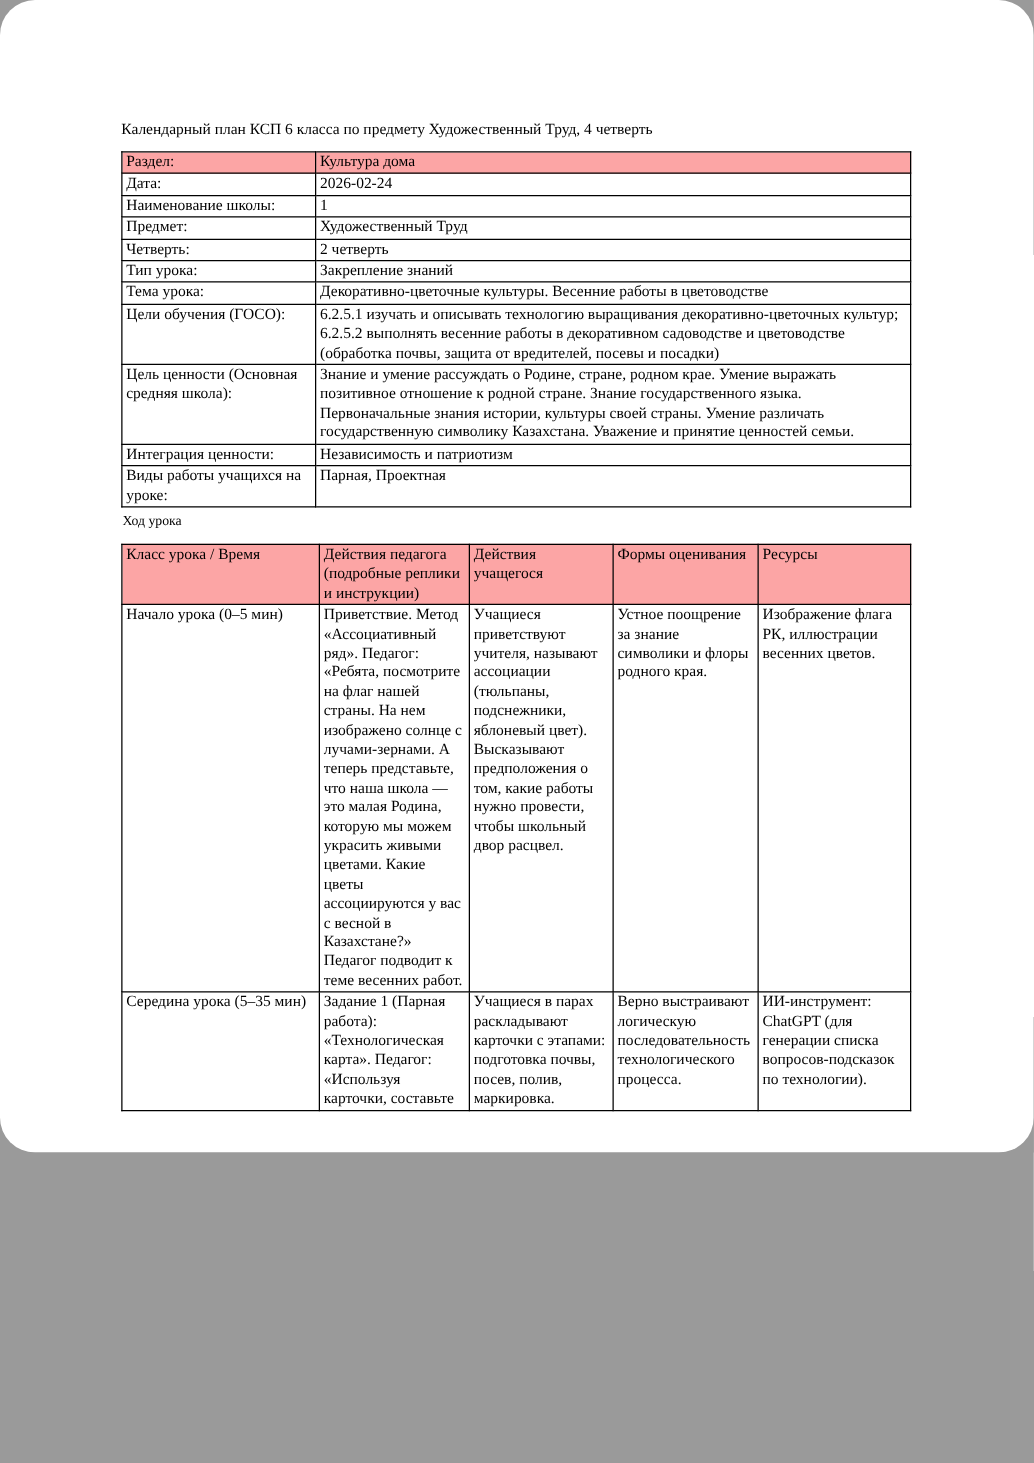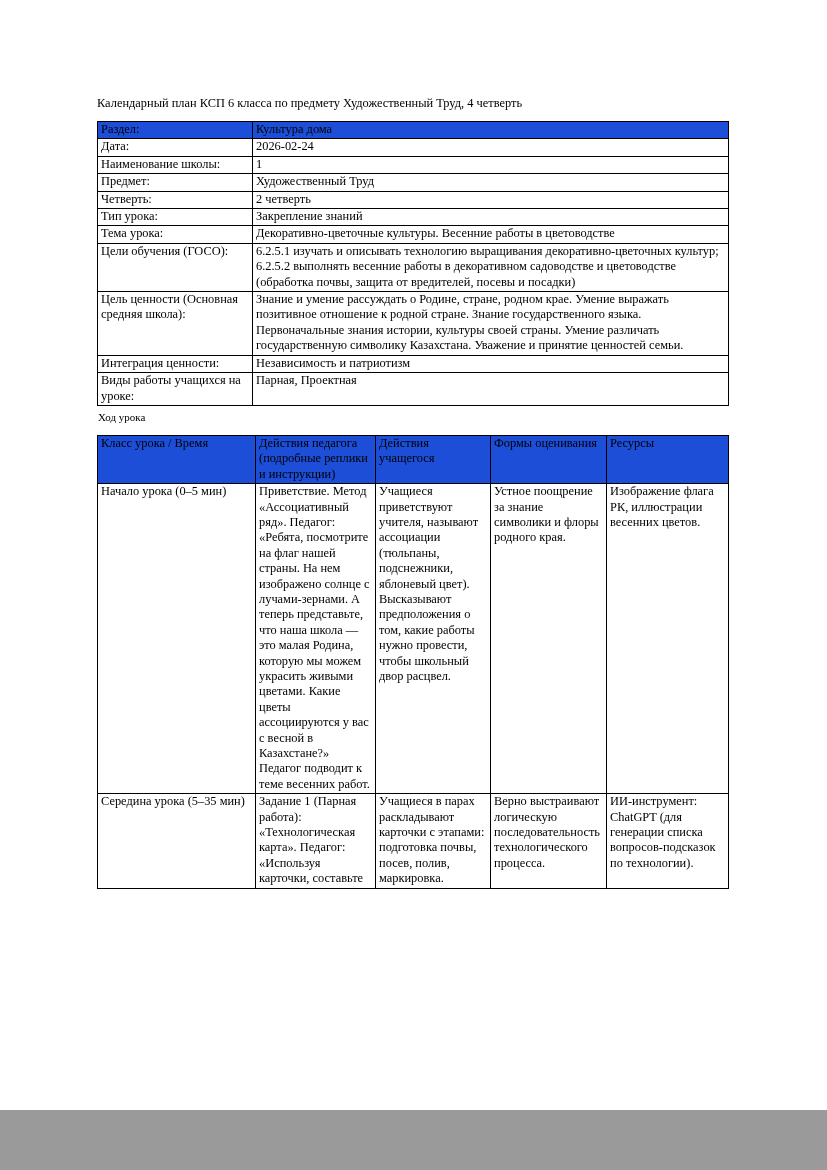--- a/index.html
+++ b/index.html
@@ -1,23 +1,24 @@
 <!DOCTYPE html>
 <html><head>
 <meta charset="utf-8">
 <style>
   html, body { margin: 0; padding: 0; background: #9a9a9a; }
   .doc {
     position: relative;
     width: 827px;
-    height: 1110px;
+    height: 922px;
     background: #ffffff;
     font-family: "Liberation Serif", "DejaVu Serif", serif;
     color: #000000;
     overflow: hidden;
+    border-radius: 28px;
   }
   .content {
     position: absolute;
     left: 97px;
     top: 96px;
     width: 631px;
   }
   .title {
     margin: 0 0 10px 0;
     font-size: 12.4px;
@@ -36,21 +37,21 @@
     font-size: 12.4px;
   }
   table.t td {
     border: 1px solid #000000;
     vertical-align: top;
     padding: 0px 3px 1px 3px;
     line-height: 15.4px;
     overflow-wrap: break-word;
     word-wrap: break-word;
   }
-  tr.hdr td { background: #1d4ed8; }
+  tr.hdr td { background: #fca5a5; }
   
   table.info col.c1 { width: 155px; }
   table.info col.c2 { width: 476px; }
   
   table.lesson col.lc1 { width: 158px; }
   table.lesson col.lc2 { width: 120px; }
   table.lesson col.lc3 { width: 115px; }
   table.lesson col.lc4 { width: 116px; }
   table.lesson col.lc5 { width: 122px; }
 </style>

